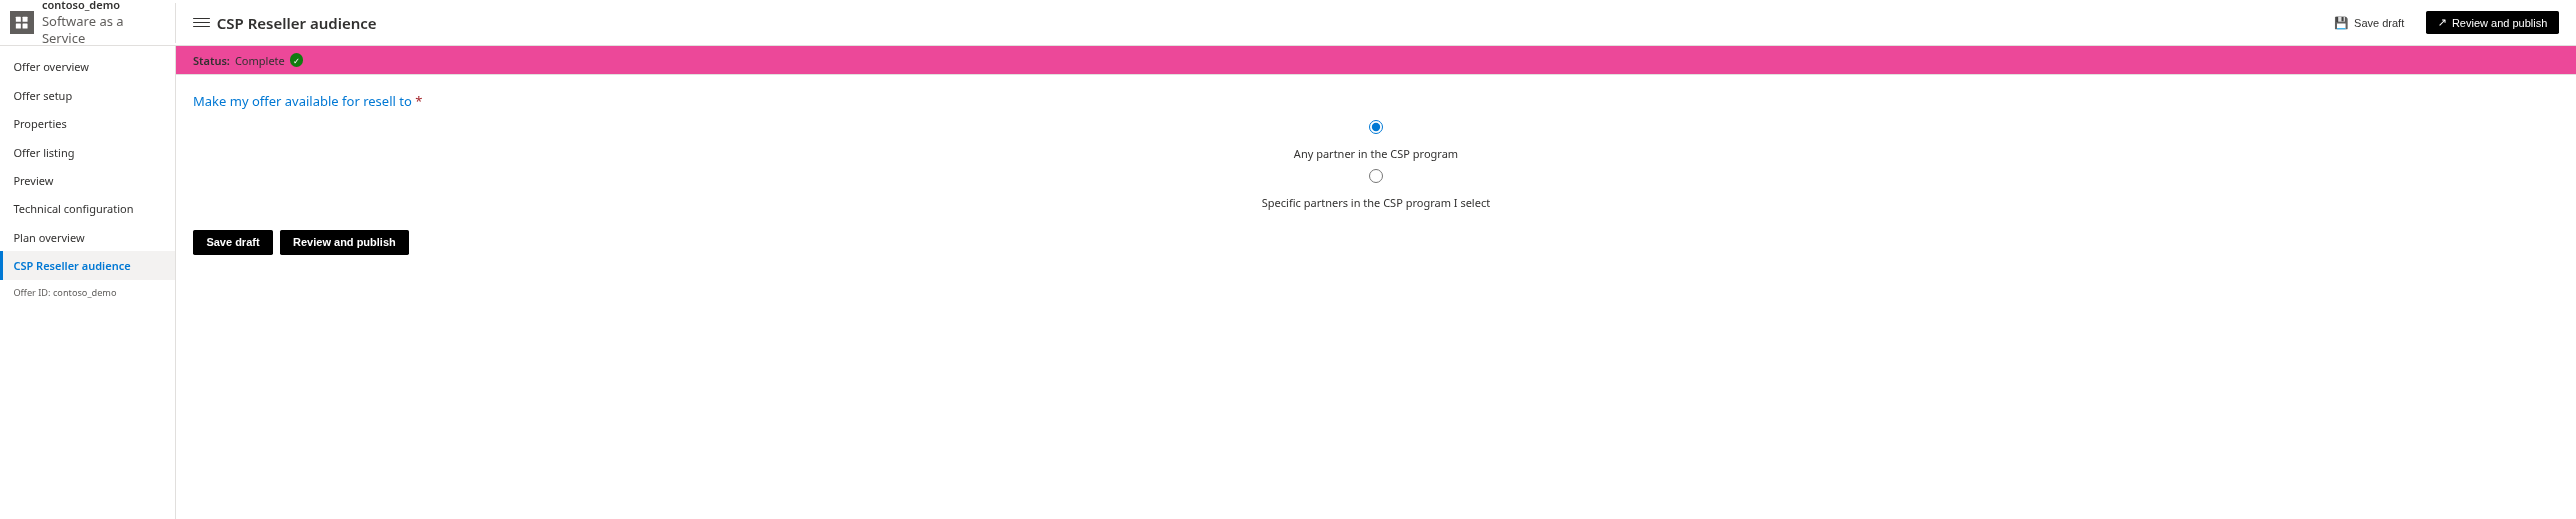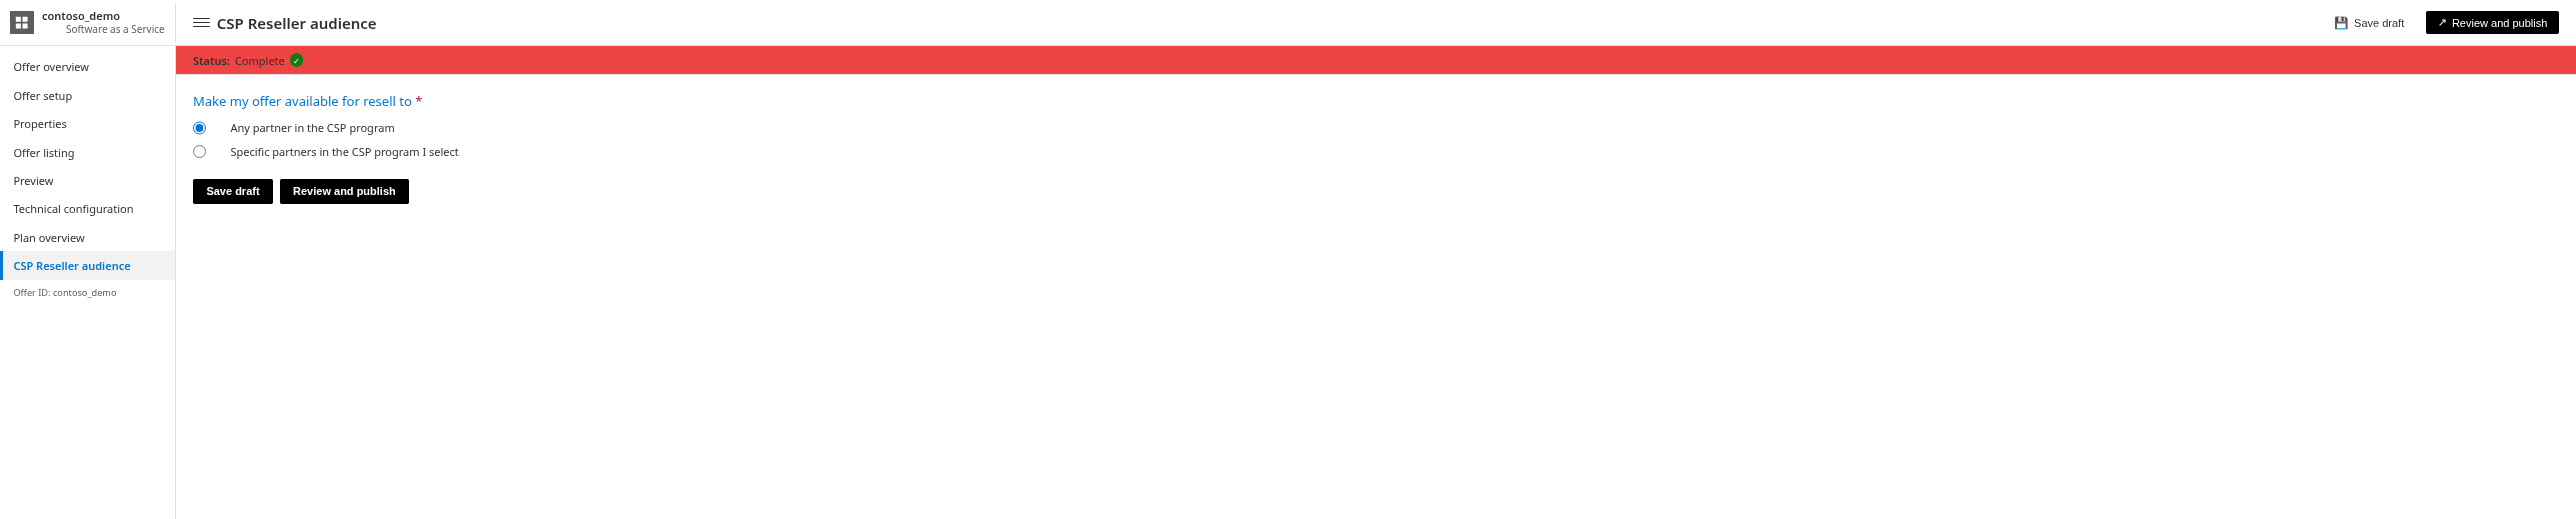--- a/index.html
+++ b/index.html
@@ -65,24 +65,23 @@
     }
 
     .app-title {
       font-size: 11px;
       font-weight: 600;
       color: #323130;
       line-height: 1.3;
     }
 
     .app-subtitle {
-      font-size: 10px;
+      font-size: 13px;
       color: #605e5c;
       line-height: 1.3;
-      margin-left: 24px;
     }
 
     .breadcrumb-nav {
       display: flex;
       align-items: center;
       padding-left: 17px;
     }
 
     .page-heading {
       font-size: 15px;
@@ -178,21 +177,21 @@
 
     
     .content-area {
       flex: 1;
       overflow-y: auto;
       background: #fff;
     }
 
     
     .status-bar {
-      background: #ef4444;
+      background: #ec4899;
       padding: 6.7px 17px;
       border-bottom: 0.8px solid #e1dfdd;
       display: flex;
       align-items: center;
       gap: 5px;
       font-size: 11px;
     }
 
     .status-label {
       font-weight: 600;
@@ -245,22 +244,23 @@
     .radio-group {
       display: flex;
       flex-direction: column;
       gap: 8.4px;
       margin-bottom: 20px;
     }
 
     .radio-option {
       display: flex;
       align-items: center;
-      gap: 24px;
-      cursor: pointer;
+      gap: 12px;
+      cursor: pointer;
+      flex-direction: column;
     }
 
     .radio-input {
       width: 13.4px;
       height: 13.4px;
       accent-color: #0078d4;
       cursor: pointer;
     }
 
     .radio-label {

